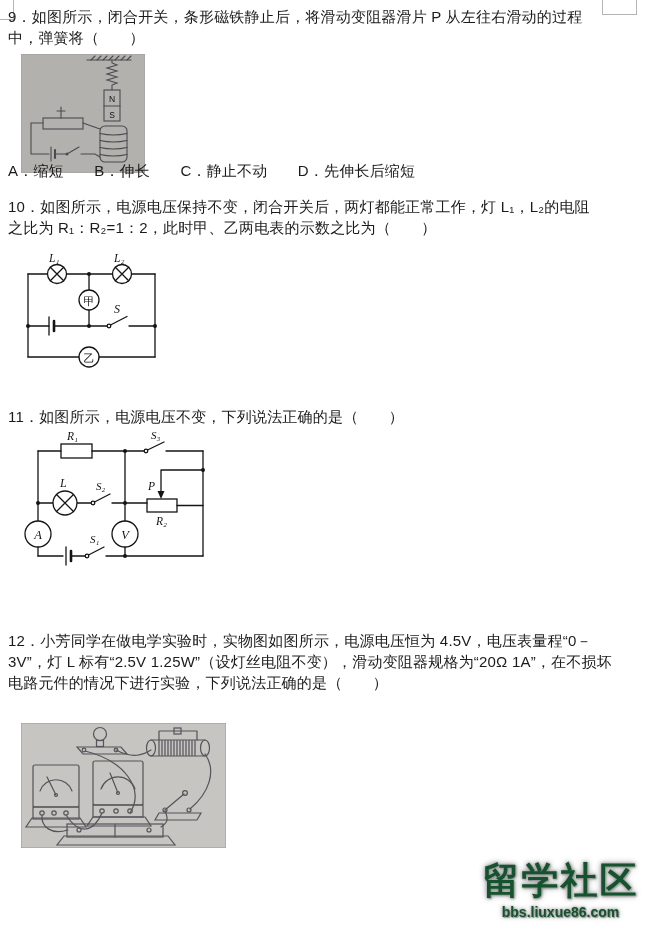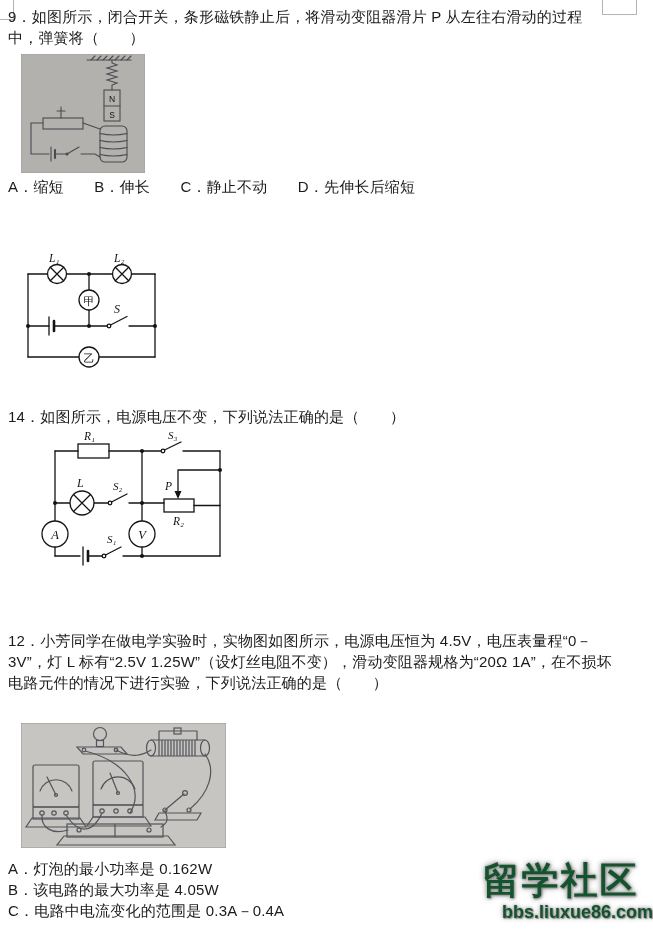--- a/index.html
+++ b/index.html
@@ -19,23 +19,22 @@
   .corner-tr{left:602px;top:-7px;width:33px;height:20px;}
   .watermark{
     position:absolute;left:468px;top:860px;width:185px;text-align:center;
     color:#14532d;font-weight:bold;
   }
   .wm-title{
     font-size:37px;line-height:42px;letter-spacing:2px;
     text-shadow:0 0 6px #8d8d8d,0 0 3px #a3a3a3,1px 1px 2px #989898;
   }
   .wm-site{
-    font-size:18px;line-height:21px;
+    font-size:14px;line-height:21px;
     text-shadow:0 0 5px #8d8d8d,0 0 2px #a3a3a3,1px 1px 1px #9a9a9a;
-    text-align:right;
   }
   .cir{stroke:#141414;stroke-width:1.3;fill:none;stroke-linecap:round;}
   .cir-thick{stroke:#141414;stroke-width:2.6;fill:none;stroke-linecap:round;}
   .node{fill:#141414;stroke:none;}
   .lampfill{fill:#ffffff;stroke:#141414;stroke-width:1.3;}
   .slabel{font-family:"Liberation Serif","DejaVu Serif",serif;font-style:italic;fill:#141414;}
   .clabel{font-family:"Liberation Sans","DejaVu Sans",sans-serif;fill:#141414;}
   .ph{stroke:#4a4a50;stroke-width:1.1;fill:none;stroke-linecap:round;}
   .ph2{stroke:#4a4a50;stroke-width:2.1;fill:none;stroke-linecap:round;}
   .phd{stroke:#54545a;stroke-width:1.2;fill:none;stroke-linecap:round;}
@@ -85,22 +84,24 @@
         <path class="ph" d="M30,93 V107"></path>
         <path class="ph2" d="M34,96 V104"></path>
       </g>
       <g>
         <circle cx="46" cy="100" r="1.5" fill="#4a4a50" stroke="none"></circle>
         <path class="ph" d="M46,100 L58,93"></path>
       </g>
     </svg>
   </div>
 
-  <div class="txt" style="top:176px">A．缩短　　B．伸长　　C．静止不动　　D．先伸长后缩短</div>
-
+  <div class="txt" style="top:160px">A．缩短　　B．伸长　　C．静止不动　　D．先伸长后缩短</div>
+
+  <div class="txt" style="top:196px">10．如图所示，电源电压保持不变，闭合开关后，两灯都能正常工作，灯 L₁，L₂的电阻
+之比为 R₁：R₂=1：2，此时甲、乙两电表的示数之比为（　　）</div>
 
   <div class="fig" style="left:18px;top:250px">
     <svg width="142" height="127" viewBox="0 0 142 127">
       <g class="cir">
         <path d="M10,24 H137"></path>
         <path d="M10,24 V107 M137,24 V107"></path>
         <path d="M10,107 H137"></path>
         <path d="M10,76 H31 M36,76 H90 M111,76 H137"></path>
         <path d="M71,24 V76"></path>
       </g>
@@ -134,23 +135,23 @@
       <g>
         <circle cx="71" cy="24" r="2" class="node"></circle>
         <circle cx="71" cy="76" r="2" class="node"></circle>
         <circle cx="10" cy="76" r="2" class="node"></circle>
         <circle cx="137" cy="76" r="2" class="node"></circle>
       </g>
     </svg>
   </div>
 
 
-  <div class="txt" style="top:406px">14．如图所示，电源电压不变，下列说法正确的是（　　）</div>
-
-  <div class="fig" style="left:32px;top:430px">
+  <div class="txt" style="top:406px">11．如图所示，电源电压不变，下列说法正确的是（　　）</div>
+
+  <div class="fig" style="left:15px;top:430px">
     <svg width="192" height="138" viewBox="0 0 192 138">
       <g class="cir">
         <path d="M23,21 H46 M77,21 H131 M151,21 H188"></path>
         <path d="M188,21 V126"></path>
         <path d="M23,21 V91 M23,117 V126"></path>
         <path d="M110,21 V91 M110,117 V126"></path>
         <path d="M23,73 H38 M62,73 H78 M97,73 H110 M110,73 H132"></path>
         <path d="M162,75.5 H188"></path>
         <path d="M188,40 H146 M146,40 V62"></path>
         <path d="M23,126 H48 M56,126 H72 M91,126 H188"></path>
@@ -270,22 +271,19 @@
         <path class="phd" d="M95,27 C112,36 122,32 130,27"></path>
         <path class="phd" d="M184,31 C196,48 188,70 169,86"></path>
         <path class="phd" d="M144,88 C148,97 146,100 140,104"></path>
         <path class="phd" d="M47,107 C30,112 20,104 21,92"></path>
         <path class="phd" d="M45,92 C58,112 72,110 81,90"></path>
         <path class="phd" d="M109,90 C124,66 104,38 64,28"></path>
       </g>
     </svg>
   </div>
 
-  <div class="txt" style="top:858px">A．灯泡的最小功率是 0.162W
-B．该电路的最大功率是 4.05W
-C．电路中电流变化的范围是 0.3A－0.4A</div>
 
   <div class="watermark">
     <div class="wm-title">留学社区</div>
     <div class="wm-site">bbs.liuxue86.com</div>
   </div>
 
 </div>
 
 </body></html>

